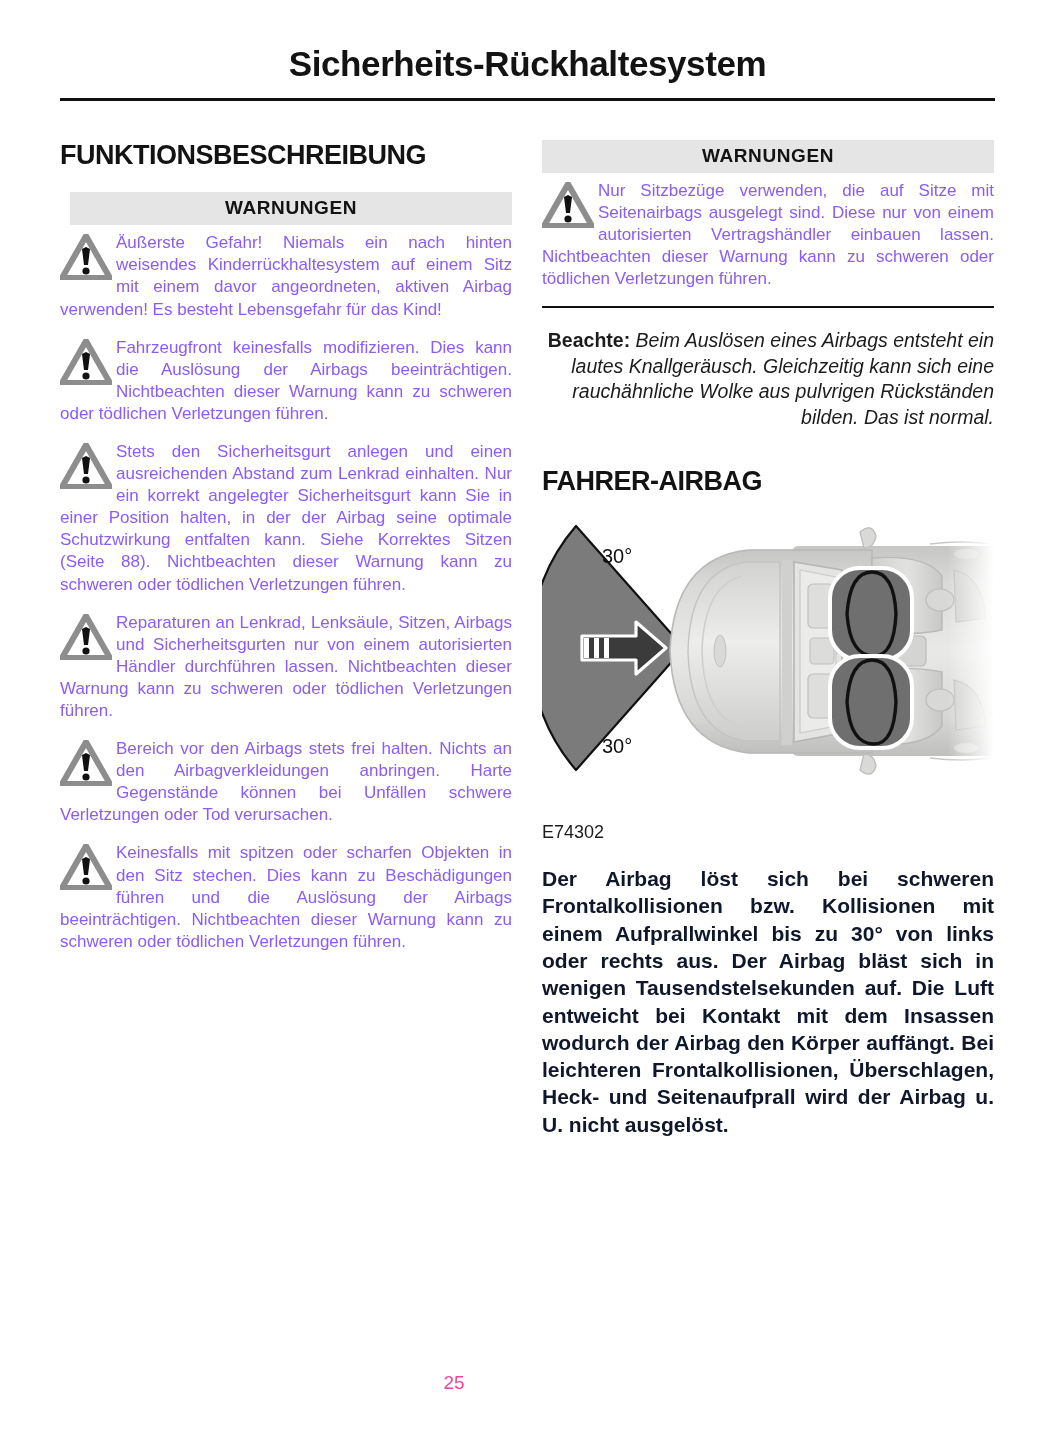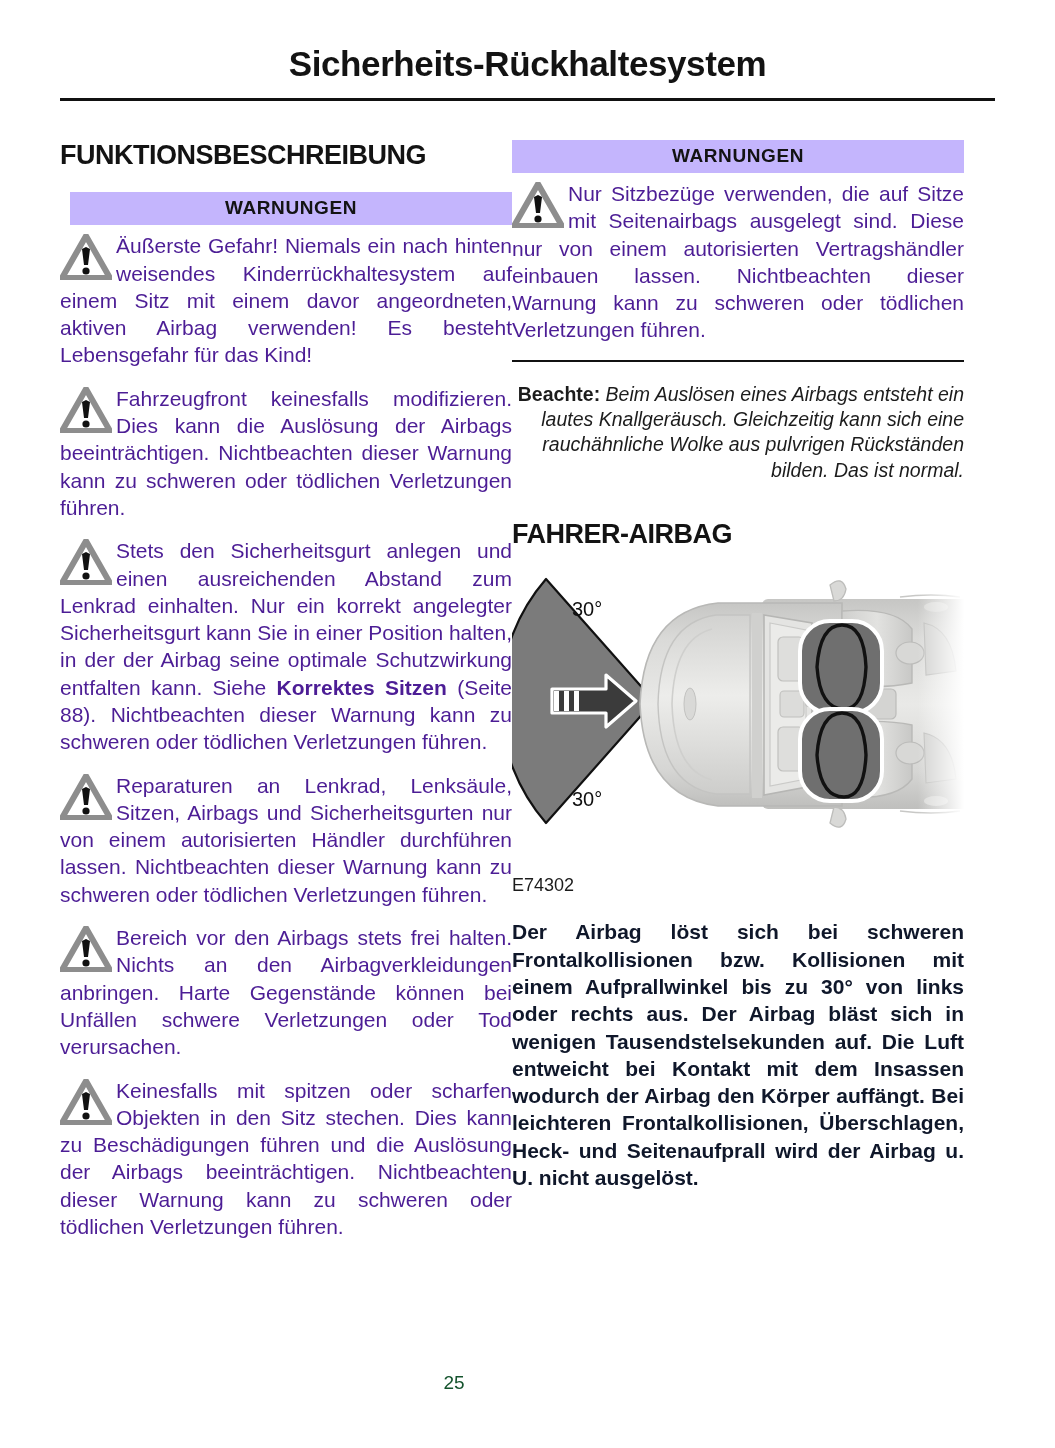--- a/index.html
+++ b/index.html
@@ -48,20 +48,21 @@
     background: #111111;
   }
 
   
   .columns {
     position: absolute;
     left: 0;
     top: 140px;
     width: 908px;
     display: flex;
+    gap: 30px;
     padding: 0 60px;
   }
   .col {
     width: 452px;
     flex: 0 0 452px;
   }
 
   
   .section-title {
     font-size: 27px;
@@ -71,51 +72,51 @@
     color: #131313;
     margin-bottom: 22px;
   }
   .section-title.airbag {
     margin-top: 36px;
     margin-bottom: 18px;
   }
 
   
   .warn-banner {
-    background: #c4b5fd;
+    background: #e5e5e5;
     text-align: center;
     font-size: 19px;
     font-weight: bold;
     letter-spacing: 0.6px;
     color: #131313;
     padding: 5px 0 6px;
     margin-bottom: 7px;
   }
   .warn-banner.inset { margin-left: 10px; width: 442px; }
 
   
   .warn-item {
     position: relative;
     margin-bottom: 16px;
-    font-size: 21px;
+    font-size: 17px;
     line-height: 1.30;
-    color: #4c1d95;
+    color: #8b5cf6;
     text-align: left;
   }
   .warn-item p { text-align: justify; text-justify: inter-word; }
   .warn-item .tri-float {
     float: left;
     width: 56px;
     height: 50px;
     margin: 2px 4px 0 0;
     shape-outside: polygon(0 0, 56px 0, 56px 52px, 0 52px);
   }
   .warn-icon svg { display: block; width: 52px; height: 46px; }
 
-  .warn-item b, .note b { font-weight: bold; }
+  .warn-item b, .note b { font-weight: normal; }
 
   
   .col-rule {
     height: 2px;
     background: #111111;
     margin: 14px 0 20px 0;
   }
 
   
   .note {
@@ -150,21 +151,21 @@
   }
 
   
   .page-number {
     position: absolute;
     left: 0;
     top: 1372px;
     width: 908px;
     text-align: center;
     font-size: 19px;
-    color: #14532d;
+    color: #ec4899;
   }
 </style>
 </head>
 <body>
 
 <div class="page">
 
   <div class="page-header">
     <h1>Sicherheits-Rückhaltesystem</h1>
   </div>

